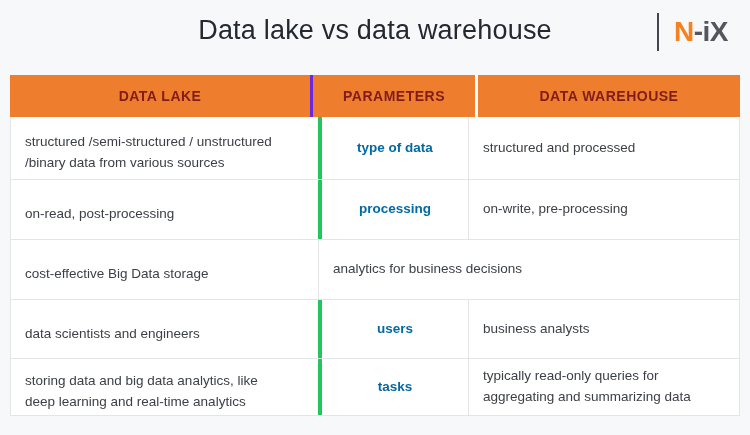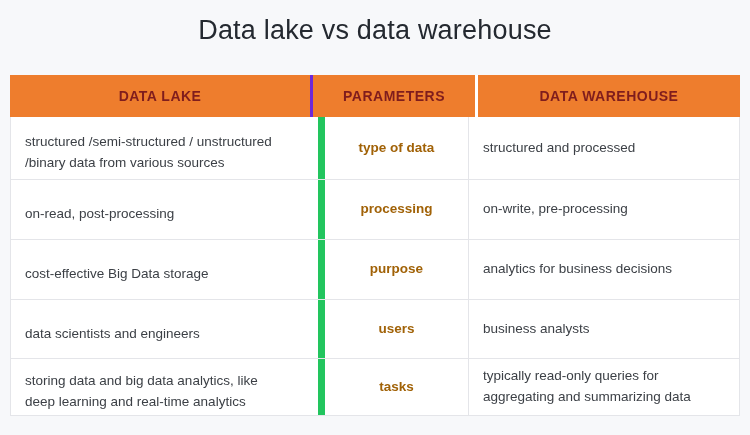--- a/index.html
+++ b/index.html
@@ -77,33 +77,37 @@
     display: flex;
     align-items: center;
     font-size: 13.5px;
     line-height: 1.55;
     white-space: pre-line;
     color: #3C4046;
   }
   .td.c1 { width: 307px; padding: 0 14px; margin-top: 10px; }
   .td.c2 {
     width: 150px;
-    border-left: 7px solid #22c55e;
+    border-left: 4px solid #22c55e;
     justify-content: center;
     text-align: center;
     font-weight: bold;
-    color: #a16207;
+    color: #0369a1;
   }
   .td.c3 { width: 271px; border-left: 1px solid #E4E5E9; padding: 16px 14px; }
 </style>
 </head>
 <body>
 
 <div class="topbar">
   <div class="page-title">Data lake vs data warehouse</div>
+  <div class="logo">
+    <div class="logo-divider"></div>
+    <div class="logo-text"><span class="logo-accent">N</span><span>-iX</span></div>
+  </div>
 </div>
 
 <div class="cmp-table">
   <div class="thead">
     <div class="th c1">DATA LAKE</div>
     <div class="th c2">PARAMETERS</div>
     <div class="th c3">DATA WAREHOUSE</div>
   </div>
   <div class="tbody">
     <div class="row r1">
@@ -112,21 +116,20 @@
       <div class="td c2">type of data</div>
       <div class="td c3">structured and processed</div>
     </div>
     <div class="row r2">
       <div class="td c1">on-read, post-processing</div>
       <div class="td c2">processing</div>
       <div class="td c3">on-write, pre-processing</div>
     </div>
     <div class="row r3">
       <div class="td c1">cost-effective Big Data storage</div>
-      <div class="td c2">purpose</div>
       <div class="td c3">analytics for business decisions</div>
     </div>
     <div class="row r4">
       <div class="td c1">data scientists and engineers</div>
       <div class="td c2">users</div>
       <div class="td c3">business analysts</div>
     </div>
     <div class="row r5">
       <div class="td c1">storing data and big data analytics, like
 deep learning and real-time analytics</div>

